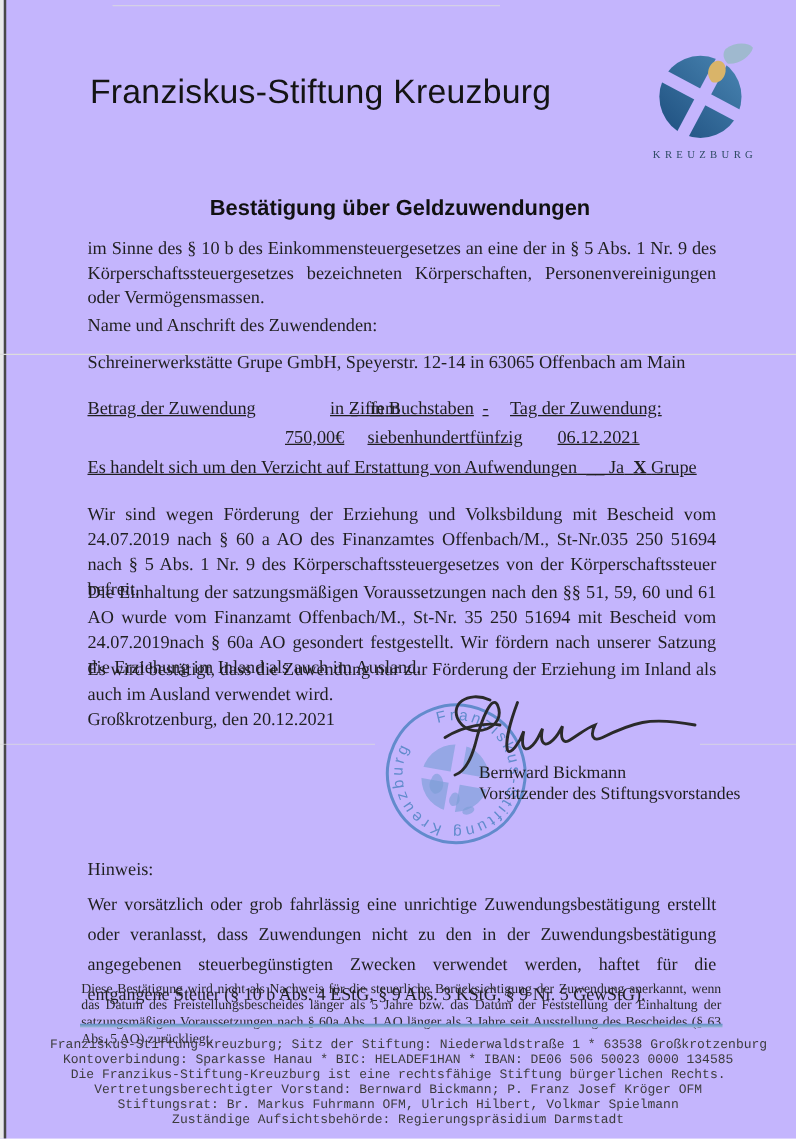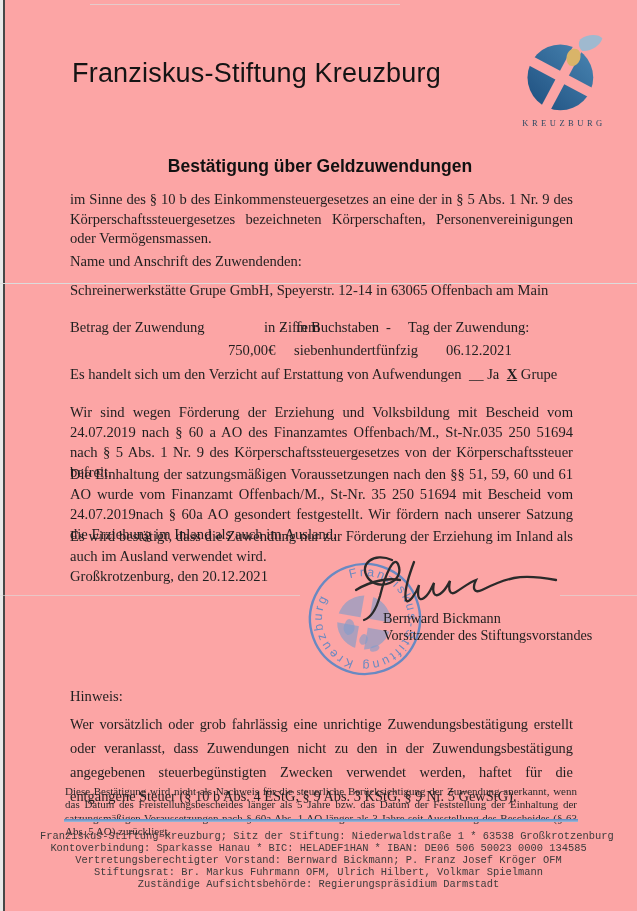--- a/index.html
+++ b/index.html
@@ -1,19 +1,19 @@
 <!DOCTYPE html>
 <html><head>
 <meta charset="utf-8">
 <style>
   html,body{margin:0;padding:0;background:#ffffff;}
   .page{
     position:relative;
     width:637px;height:911px;
-    background:#fca5a5;
+    background:#c4b5fd;
     overflow:hidden;
     font-family:"Liberation Serif", serif;
     color:#1f1f1f;
   }
   
   .scan-edge-left{position:absolute;left:3px;top:0;width:2px;height:911px;background:#474747;}
   .scan-edge-left2{position:absolute;left:0;top:0;width:3px;height:911px;background:#e9e9e9;}
   .scan-line{position:absolute;height:1px;background:#dcdcdc;}
 
   .doc-title{
@@ -36,21 +36,21 @@
     position:absolute;left:70px;width:503px;
     font-size:14.6px;line-height:19.5px;text-align:justify;
   }
   .p-intro{top:190px;}
   .label-line{position:absolute;left:70px;font-size:14.6px;}
   .donor-label{top:253px;}
   .donor-line{
     position:absolute;left:70px;top:282px;width:520px;
     font-size:14.6px;font-weight:normal;white-space:nowrap;
   }
-  .amt{position:absolute;font-size:14.6px;white-space:nowrap;}
+  .amt{position:absolute;font-size:14.6px;white-space:nowrap;text-decoration:underline;}
   .p-exemption{top:402px;line-height:20px;}
   .p-compliance{top:464px;line-height:20px;}
   .p-confirmation{top:526px;line-height:20px;}
   .place-date{top:568px;}
 
   .stamp{position:absolute;left:300px;top:554px;opacity:.88;}
   .signature{position:absolute;left:348px;top:550px;}
   .sig-name{position:absolute;left:383px;top:610px;font-size:14.2px;}
   .sig-role{position:absolute;left:383px;top:627px;font-size:14.2px;white-space:nowrap;}
 
@@ -173,18 +173,19 @@
   <div class="sig-role">Vorsitzender des Stiftungsvorstandes</div>
 
   <div class="label-line notice-label">Hinweis:</div>
   <div class="body-par p-notice">Wer vorsätzlich oder grob fahrlässig eine unrichtige Zuwendungsbestätigung erstellt oder veranlasst, dass Zuwendungen nicht zu den in der Zuwendungsbestätigung angegebenen steuerbegünstigten Zwecken verwendet werden, haftet für die entgangene Steuer (§ 10 b Abs. 4 EStG, § 9 Abs. 3 KStG, § 9 Nr. 5 GewStG).</div>
   <div class="small-print">Diese Bestätigung wird nicht als Nachweis für die steuerliche Berücksichtigung der Zuwendung anerkannt, wenn das Datum des Freistellungsbescheides länger als 5 Jahre bzw. das Datum der Feststellung der Einhaltung der satzungsmäßigen Voraussetzungen nach § 60a Abs. 1 AO länger als 3 Jahre seit Ausstellung des Bescheides (§ 63 Abs. 5 AO) zurückliegt.</div>
 
   <div class="footer-rule"></div>
   <div class="footer">
     <div>Franziskus-Stiftung Kreuzburg; Sitz der Stiftung: Niederwaldstraße 1 * 63538 Großkrotzenburg</div>
     <div>Kontoverbindung: Sparkasse Hanau * BIC: HELADEF1HAN * IBAN: DE06 506 50023 0000 134585</div>
+    <div>Die Franzikus-Stiftung-Kreuzburg ist eine rechtsfähige Stiftung bürgerlichen Rechts.</div>
     <div>Vertretungsberechtigter Vorstand: Bernward Bickmann; P. Franz Josef Kröger OFM</div>
     <div>Stiftungsrat: Br. Markus Fuhrmann OFM, Ulrich Hilbert, Volkmar Spielmann</div>
     <div>Zuständige Aufsichtsbehörde: Regierungspräsidium Darmstadt</div>
   </div>
 
 </div>
 
 </body></html>

